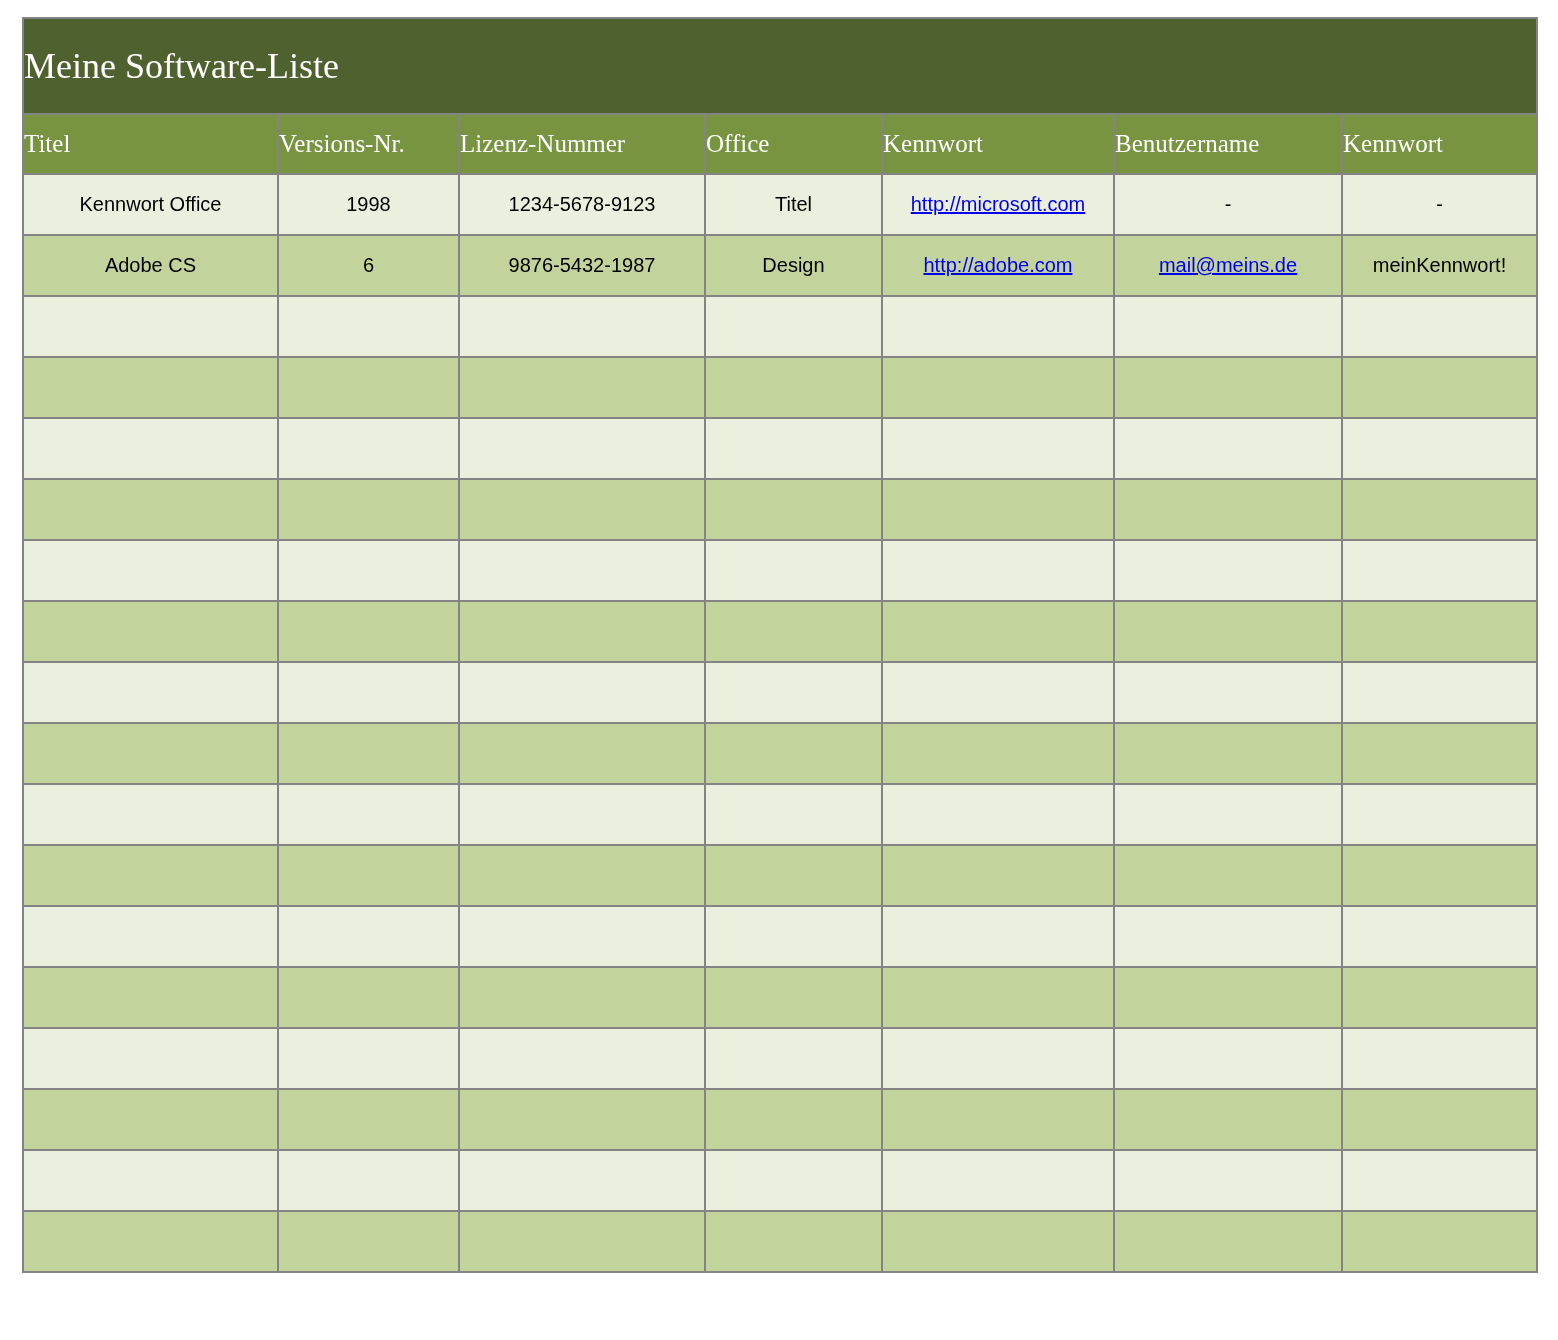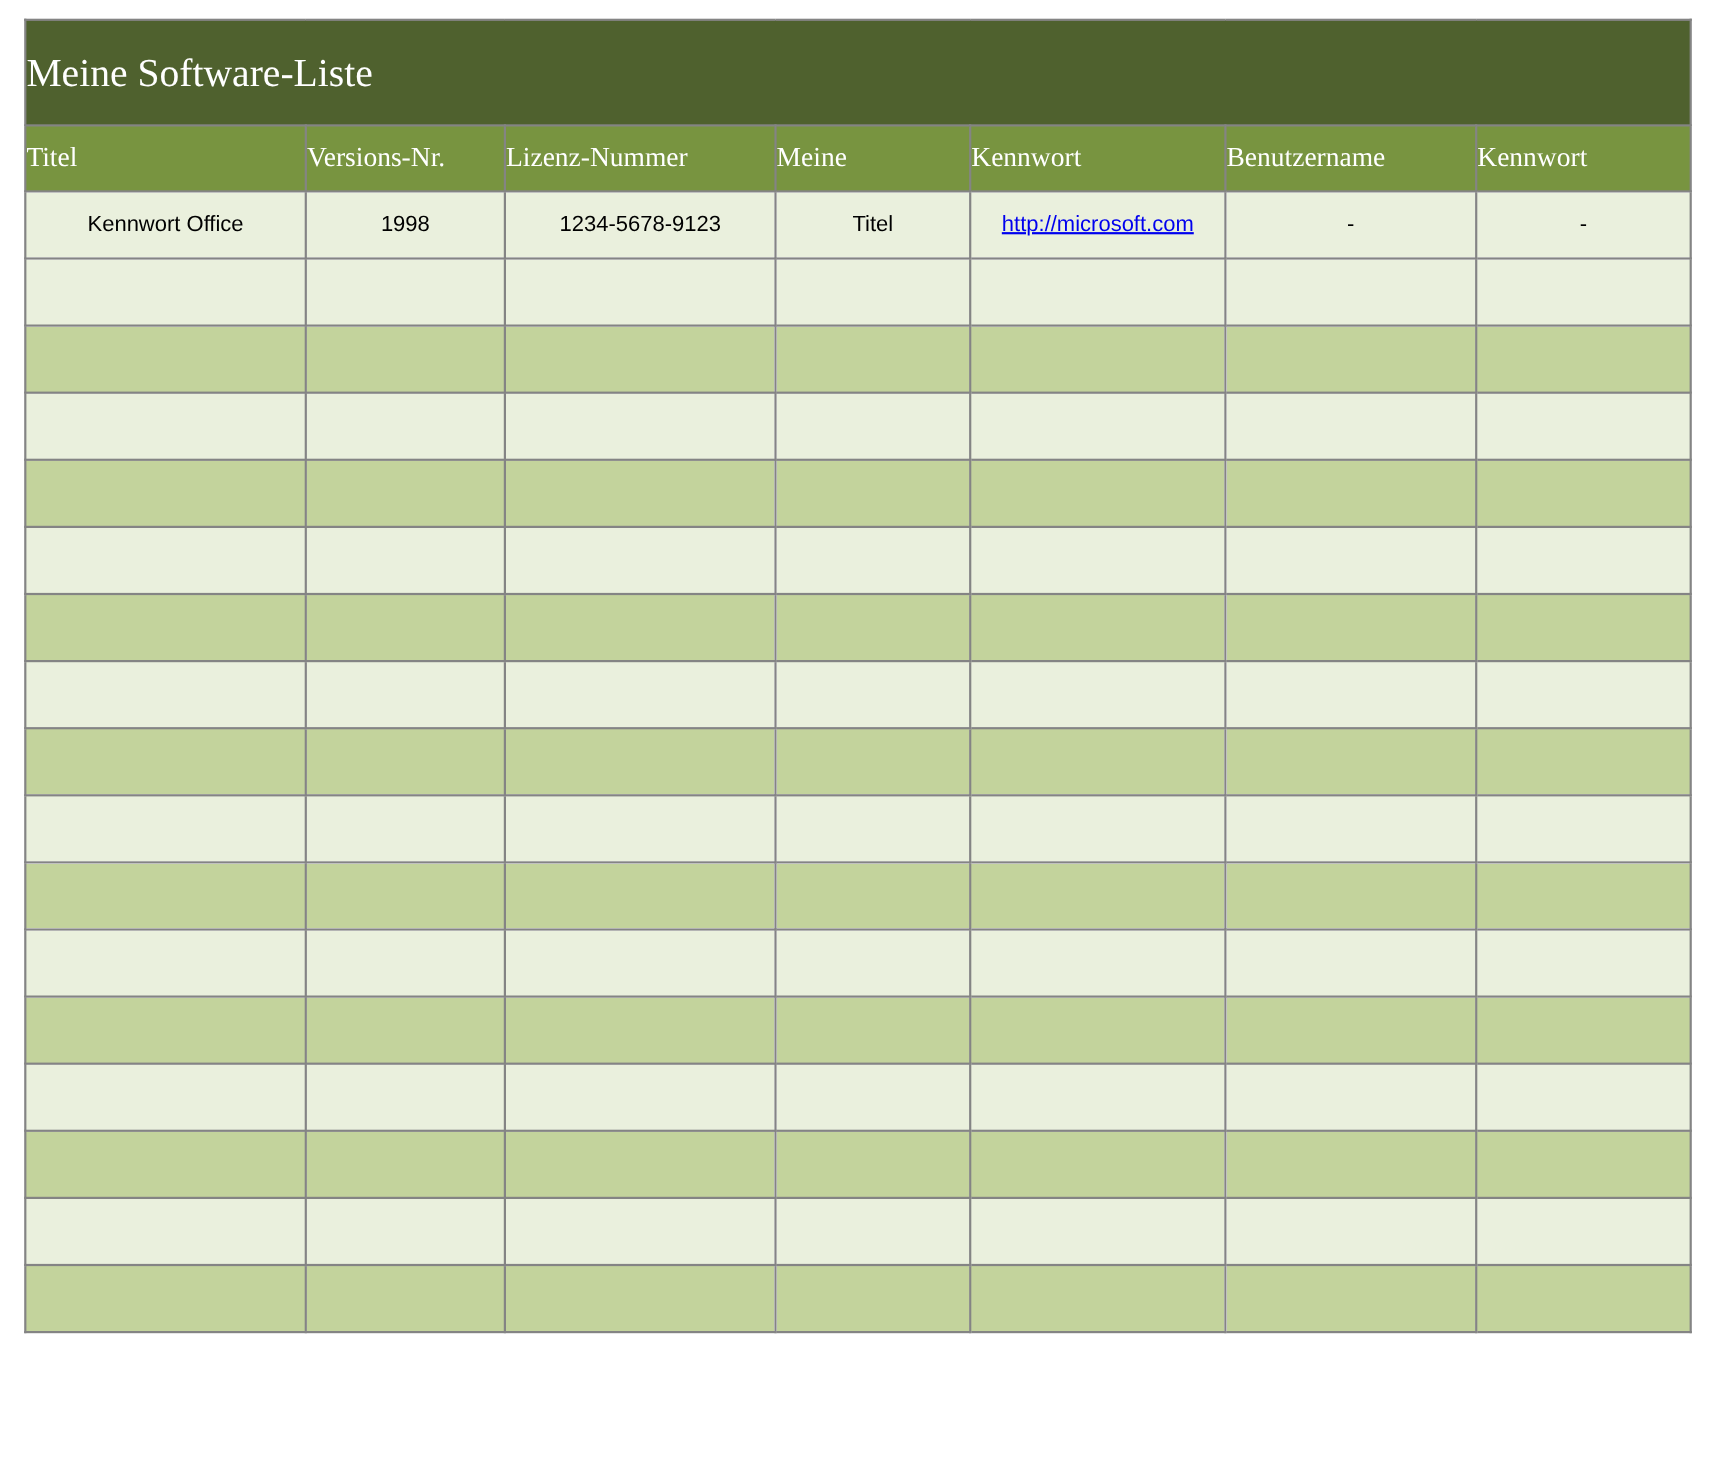--- a/index.html
+++ b/index.html
@@ -94,36 +94,45 @@
       <col class="col-kennwort">
     </colgroup>
     <thead>
       <tr class="title-row">
         <td colspan="7">Meine Software-Liste</td>
       </tr>
       <tr class="header-row">
           <th>Titel</th>
           <th>Versions-Nr.</th>
           <th>Lizenz-Nummer</th>
-          <th>Meine</th>
+          <th>Office</th>
           <th>Kennwort</th>
           <th>Benutzername</th>
           <th>Kennwort</th>
         </tr>
     </thead>
     <tbody>
         <tr class="light">
           <td>Kennwort Office</td>
           <td>1998</td>
           <td>1234-5678-9123</td>
           <td>Titel</td>
           <td><a>http://microsoft.com</a></td>
           <td>-</td>
           <td>-</td>
         </tr>
+        <tr class="dark">
+          <td>Adobe CS</td>
+          <td>6</td>
+          <td>9876-5432-1987</td>
+          <td>Design</td>
+          <td><a>http://adobe.com</a></td>
+          <td><a>mail@meins.de</a></td>
+          <td>meinKennwort!</td>
+        </tr>
         <tr class="light">
           <td></td>
           <td></td>
           <td></td>
           <td></td>
           <td></td>
           <td></td>
           <td></td>
         </tr>
         <tr class="dark">

